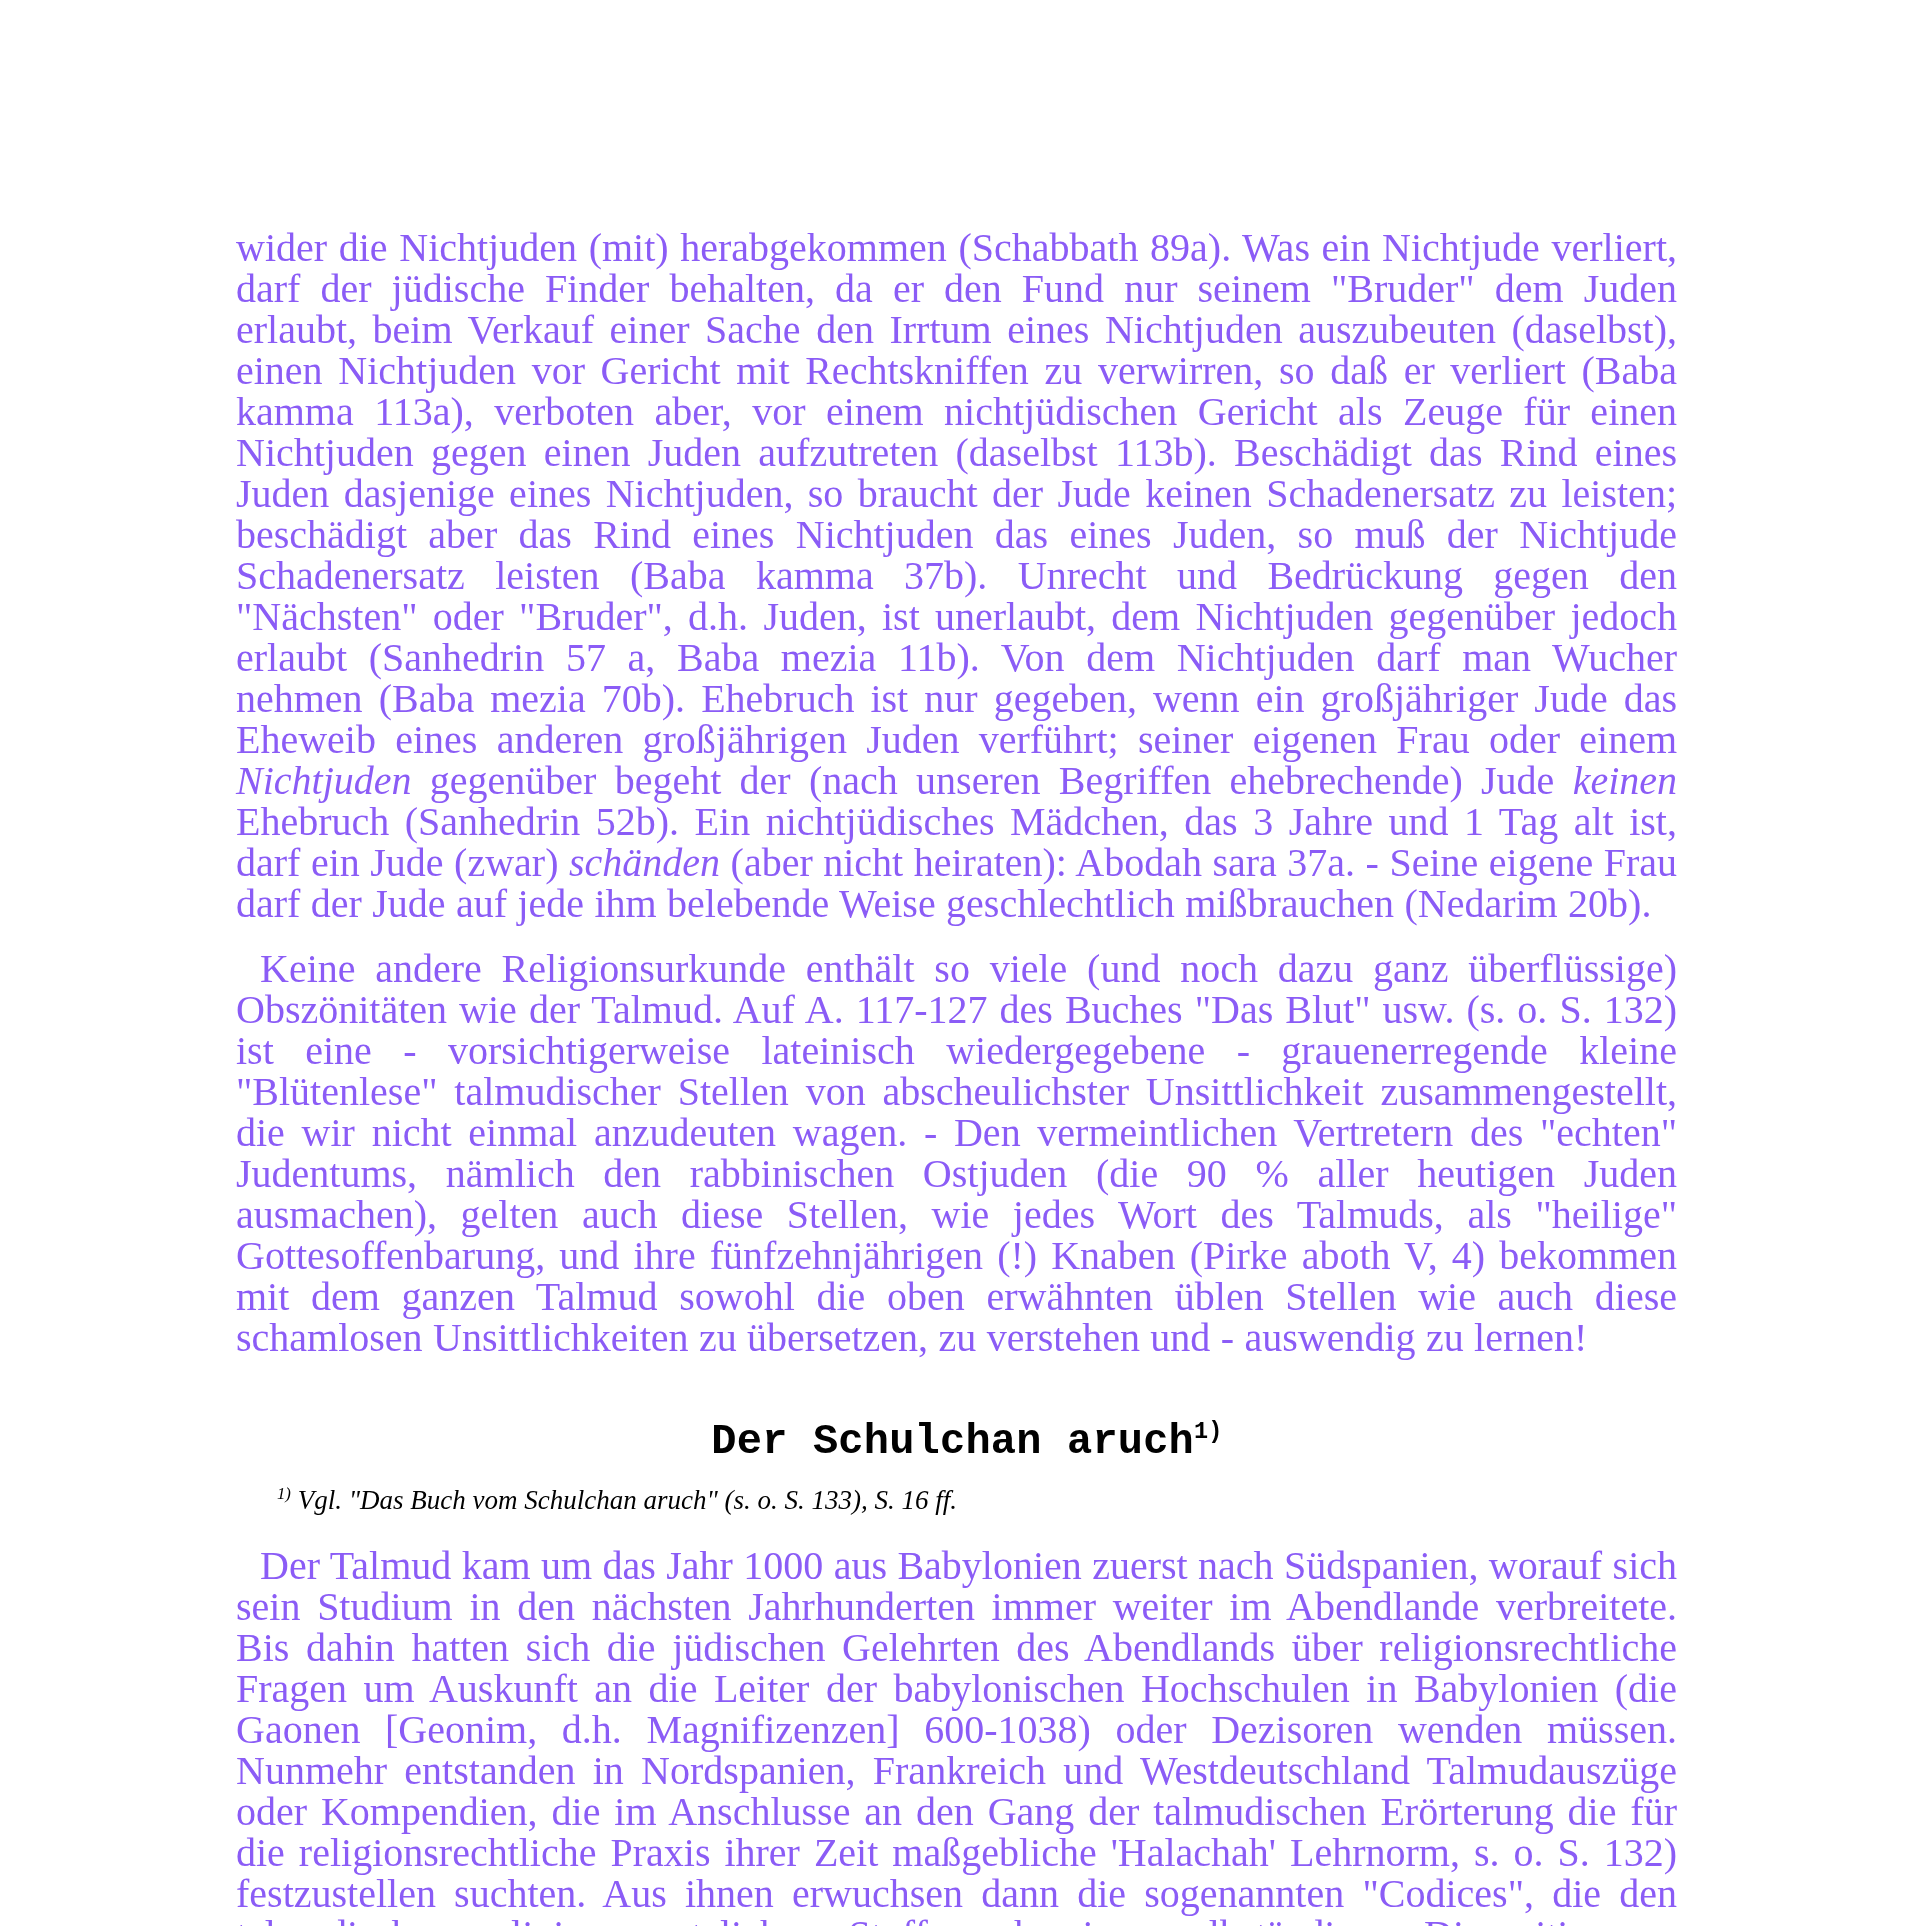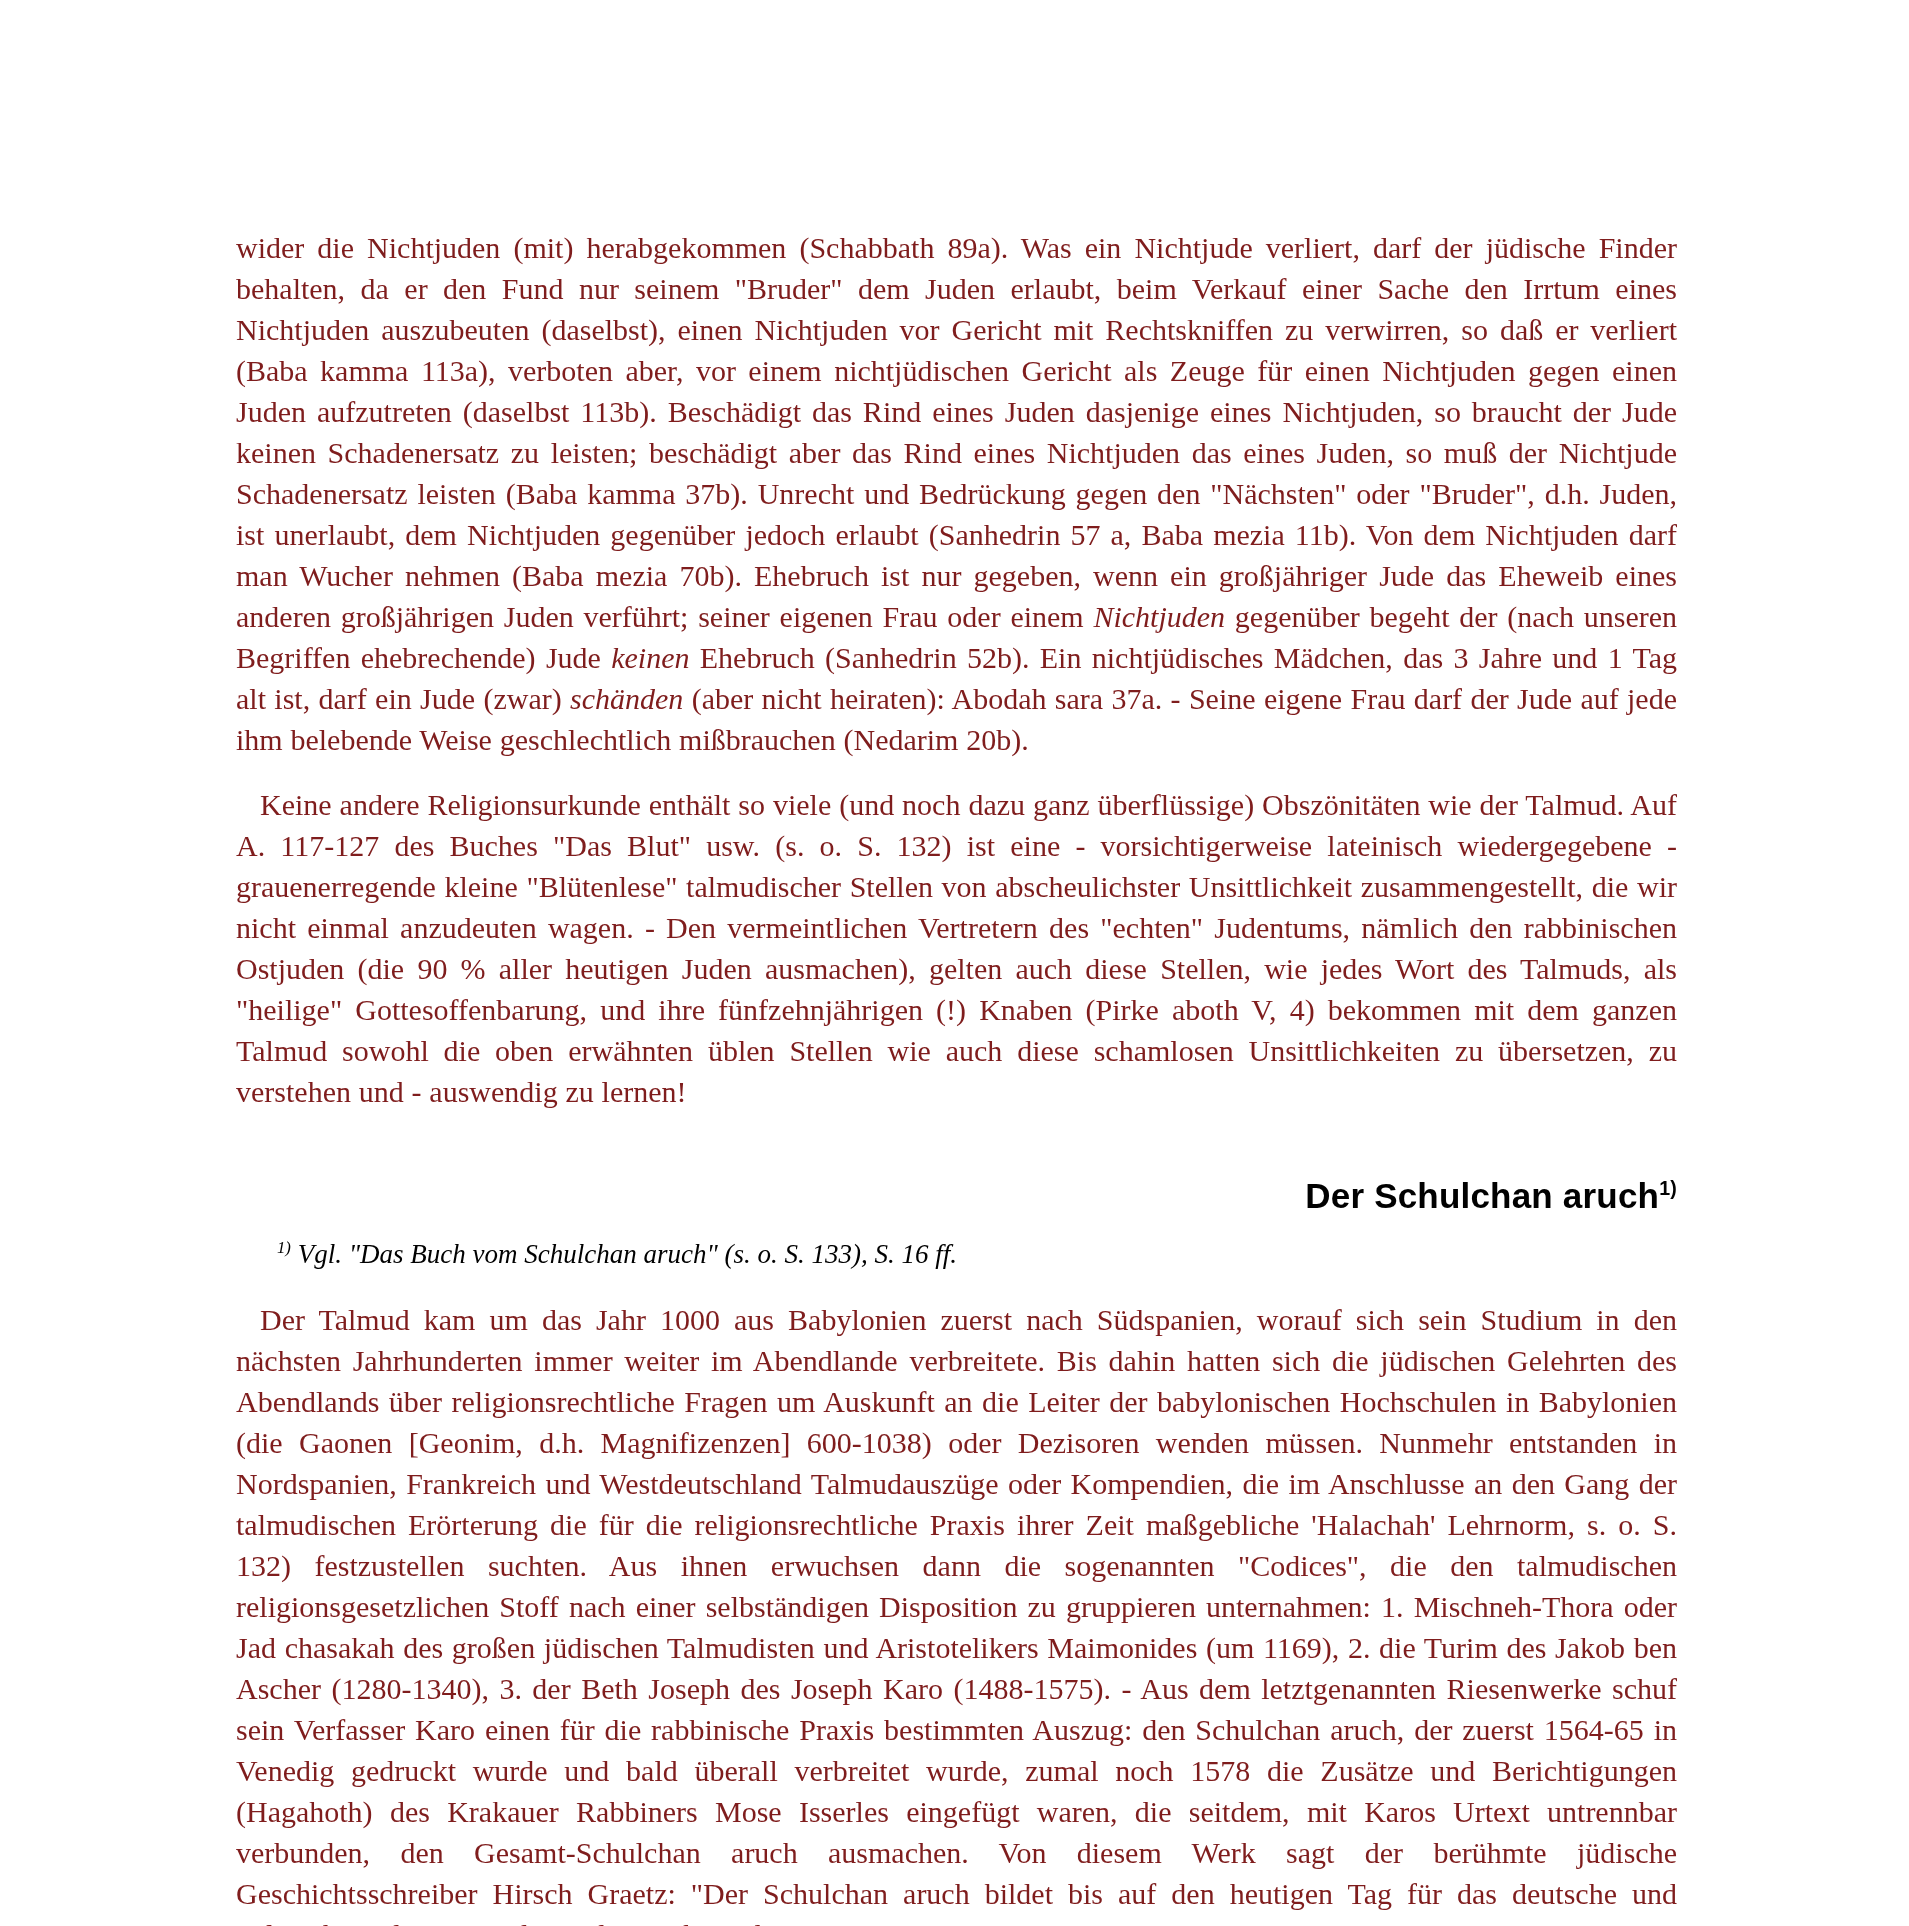--- a/index.html
+++ b/index.html
@@ -17,48 +17,48 @@
     overflow: hidden;
   }
   .content {
     position: absolute;
     left: 236px;
     top: 227px;
     width: 1441px;
   }
   .para {
     font-family: "Liberation Serif", "DejaVu Serif", serif;
-    font-size: 30px;
+    font-size: 40px;
     line-height: 41px;
-    color: #7f1d1d;
+    color: #8b5cf6;
     text-align: justify;
     text-justify: inter-word;
     margin: 0 0 0 0;
     word-spacing: 0.01em;
     -webkit-hyphens: none;
     hyphens: none;
   }
   .para.indent {
     text-indent: 24px;
   }
   .gap-para {
     margin-top: 24px;
   }
   .heading-block {
     margin-top: 63px;
     padding-left: 21px;
   }
   .heading {
-    font-family: Liberation Sans, sans-serif;
-    font-size: 35px;
+    font-family: Liberation Mono, monospace;
+    font-size: 42px;
     font-weight: bold;
     color: #010101;
     line-height: 42px;
     margin: 0;
-    text-align: right;
+    text-align: center;
     letter-spacing: 0.2px;
   }
   .heading sup {
     font-size: 0.56em;
     vertical-align: super;
     line-height: 0;
     font-weight: bold;
   }
   .footnote {
     font-family: "Liberation Serif", "DejaVu Serif", serif;

